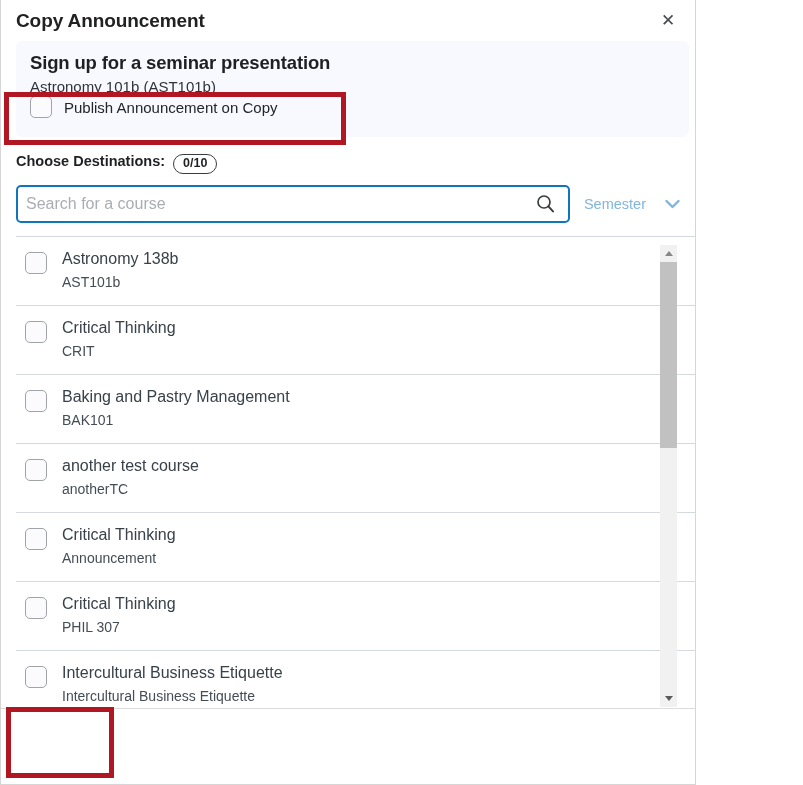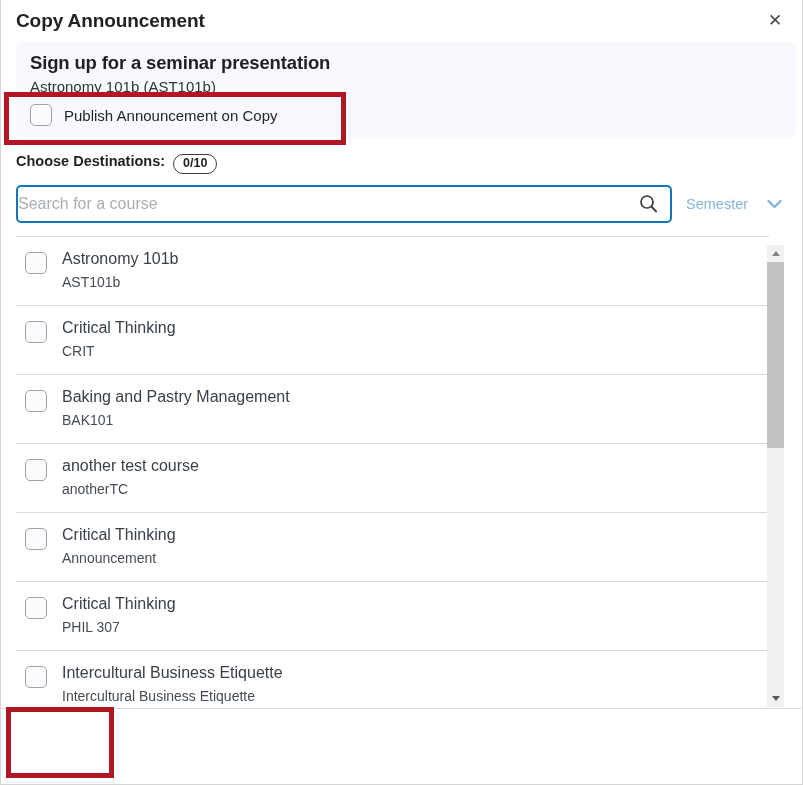--- a/index.html
+++ b/index.html
@@ -11,21 +11,21 @@
     width: 803px; height: 785px;
     font-family: "Liberation Sans", sans-serif;
     overflow: hidden;
     position: relative;
   }
 
   
   .dialog {
     position: absolute;
     left: 0; top: 0;
-    width: 803px; height: 785px;
+    width: 696px; height: 785px;
     background: #ffffff;
     border: 1px solid #d6d6d6;
     border-top: none;
     display: flex;
     flex-direction: column;
     overflow: hidden;
   }
 
   
   .dlg-header {
@@ -79,21 +79,20 @@
   .banner-sub {
     font-size: 15px;
     color: #2f3438;
     line-height: 1.3;
     margin: 0;
   }
   .publish-row {
     display: flex;
     align-items: center;
     gap: 12px;
-    margin-top: 8px;
   }
   .publish-label {
     font-size: 15px;
     color: #22262b;
     line-height: 1;
   }
 
   
   .cbox {
     width: 22px; height: 22px;
@@ -146,21 +145,21 @@
     background: #ffffff;
     display: flex;
     align-items: center;
   }
   .search-input {
     border: none;
     outline: none;
     background: transparent;
     flex: 1 1 auto;
     height: 100%;
-    padding: 0 10px 0 0;
+    padding: 0 10px 0 8px;
     font-size: 16px;
     color: #2b2f33;
     font-family: "Liberation Sans", sans-serif;
   }
   .search-input::placeholder { color: #a9aeb3; opacity: 1; }
   .search-icon-btn {
     width: 44px;
     height: 100%;
     display: flex;
     align-items: center;
@@ -341,21 +340,21 @@
         </svg>
       </span>
     </button>
   </div>
 
   <div class="list-region">
     <div class="list-inner" id="course-list">
         <div class="course-item">
           <span class="cbox"></span>
           <div class="course-text">
-            <div class="course-name">Astronomy 101b</div>
+            <div class="course-name">Astronomy 138b</div>
             <div class="course-code">AST101b</div>
           </div>
         </div>
         <div class="course-item">
           <span class="cbox"></span>
           <div class="course-text">
             <div class="course-name">Critical Thinking</div>
             <div class="course-code">CRIT</div>
           </div>
         </div>

